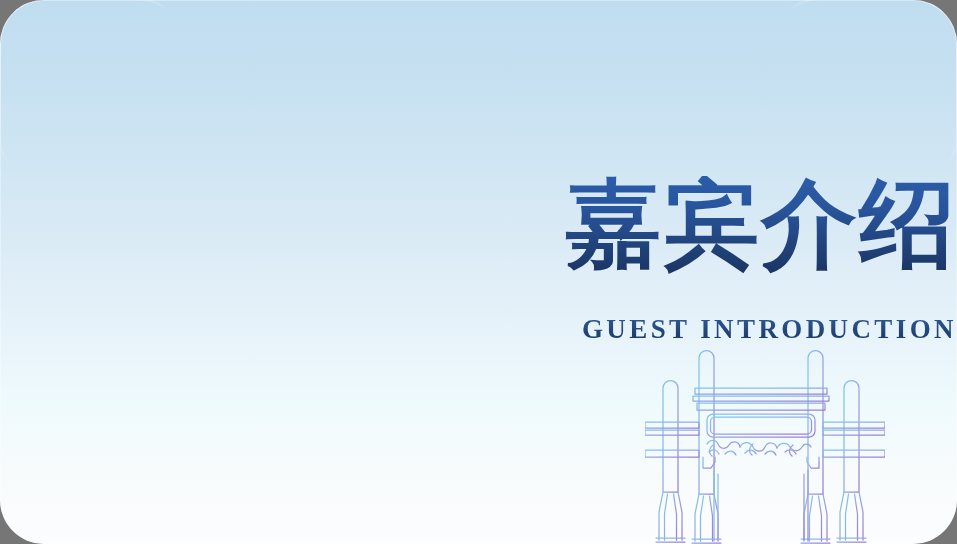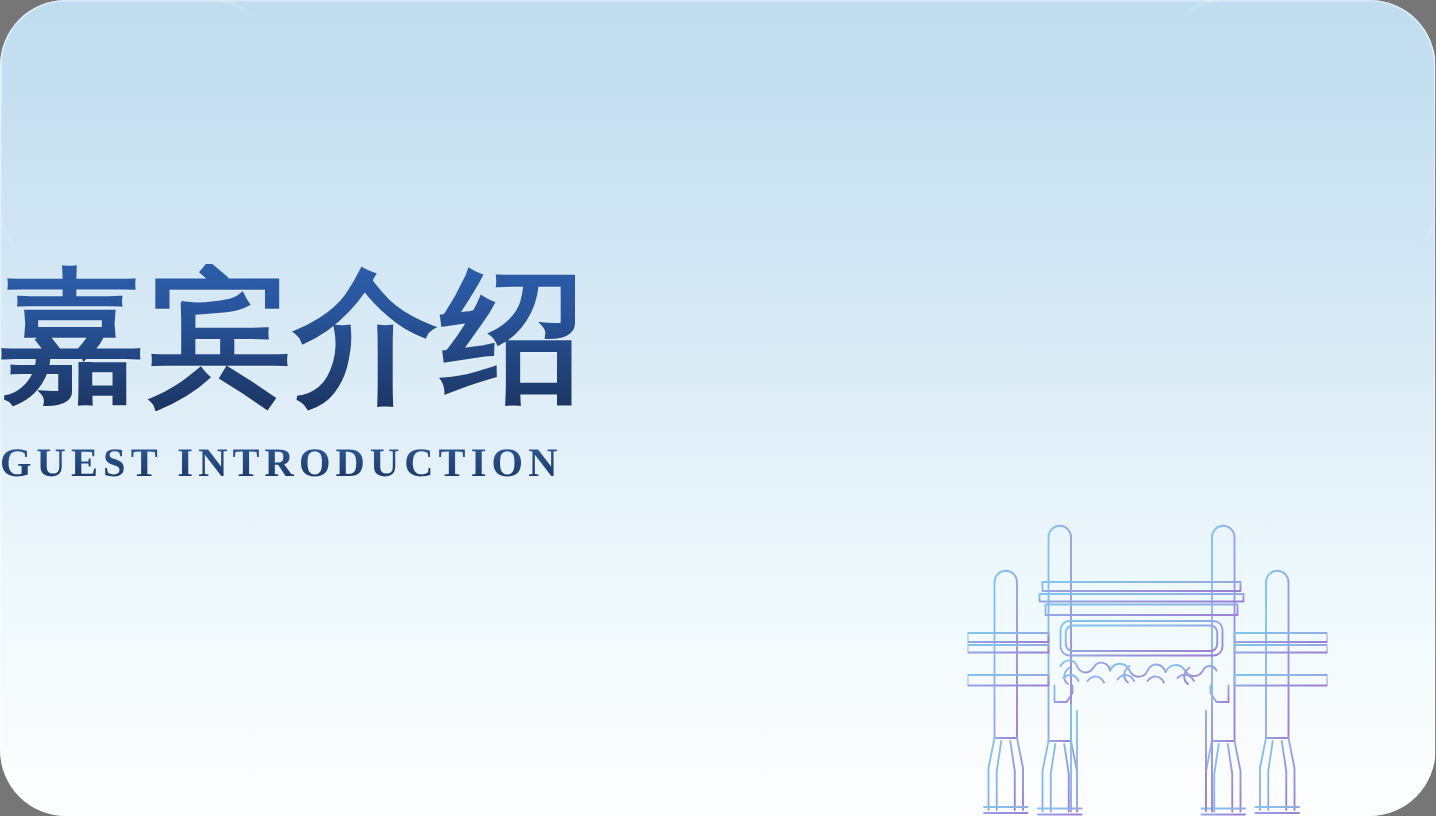--- a/index.html
+++ b/index.html
@@ -66,21 +66,21 @@
     -webkit-mask-image: linear-gradient(225deg, #000 0%, rgba(0,0,0,0) 52%);
             mask-image: linear-gradient(225deg, #000 0%, rgba(0,0,0,0) 52%);
   }
 
   
   .title-block {
     position: absolute;
     left: 0;
     top: 176px;
     width: 957px;
-    text-align: left;
+    text-align: right;
     user-select: none;
   }
 
   .main-title {
     display: block;
     font-family: "DejaVu Sans", "Liberation Sans", sans-serif;
     font-weight: 700;
     font-size: 96px;
     line-height: 1.02;
     letter-spacing: 2px;
@@ -89,21 +89,21 @@
     -webkit-background-clip: text;
             background-clip: text;
     color: transparent;
     -webkit-text-fill-color: transparent;
     text-shadow: none;
     filter: drop-shadow(0 1px 0 rgba(255,255,255,0.22));
   }
 
   .sub-title {
     display: block;
-    margin: 19px 0 0 0;
+    margin: 40px 0 0 0;
     font-family: "Liberation Serif", "DejaVu Serif", serif;
     font-weight: 700;
     font-size: 27px;
     letter-spacing: 3.4px;
     background: linear-gradient(180deg, #2f5d9c 0%, #234678 55%, #1a3463 100%);
     -webkit-background-clip: text;
             background-clip: text;
     color: transparent;
     -webkit-text-fill-color: transparent;
   }

